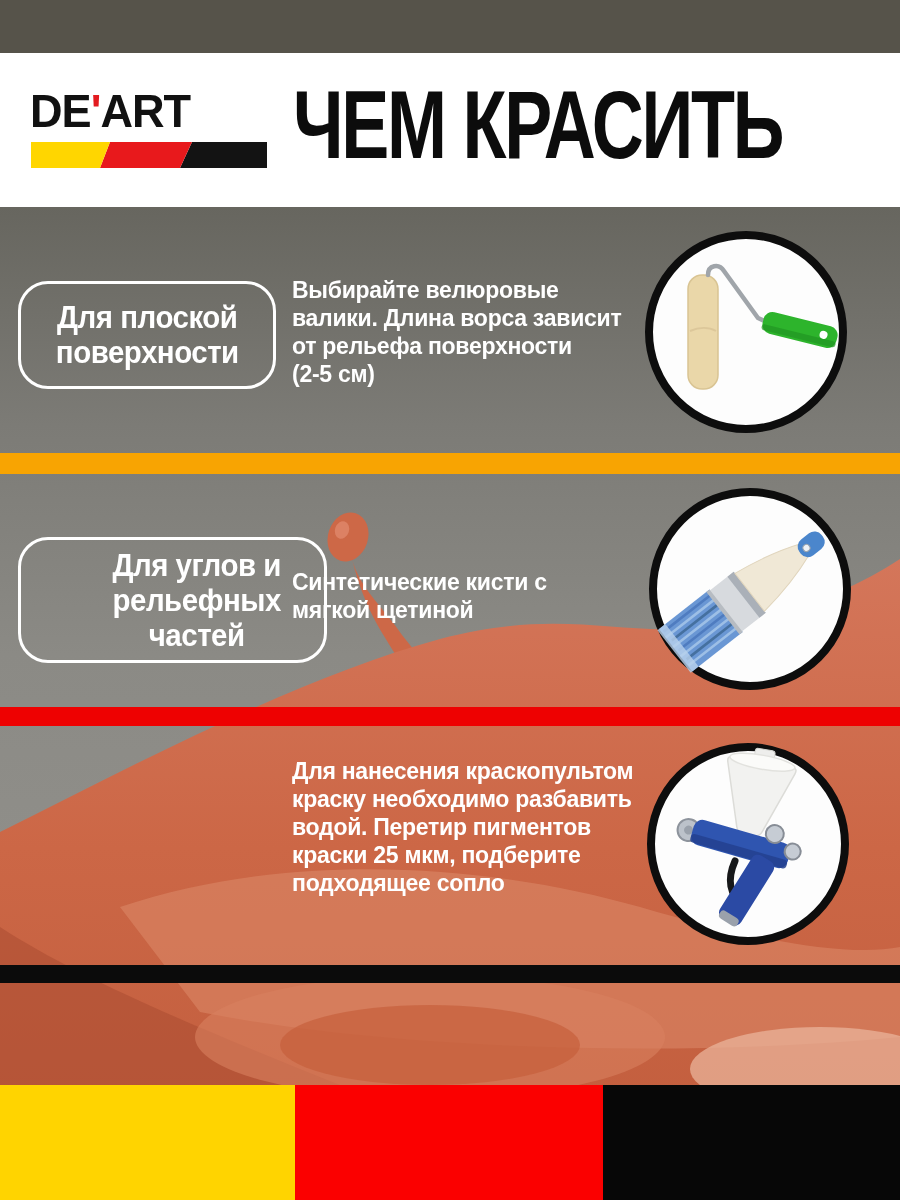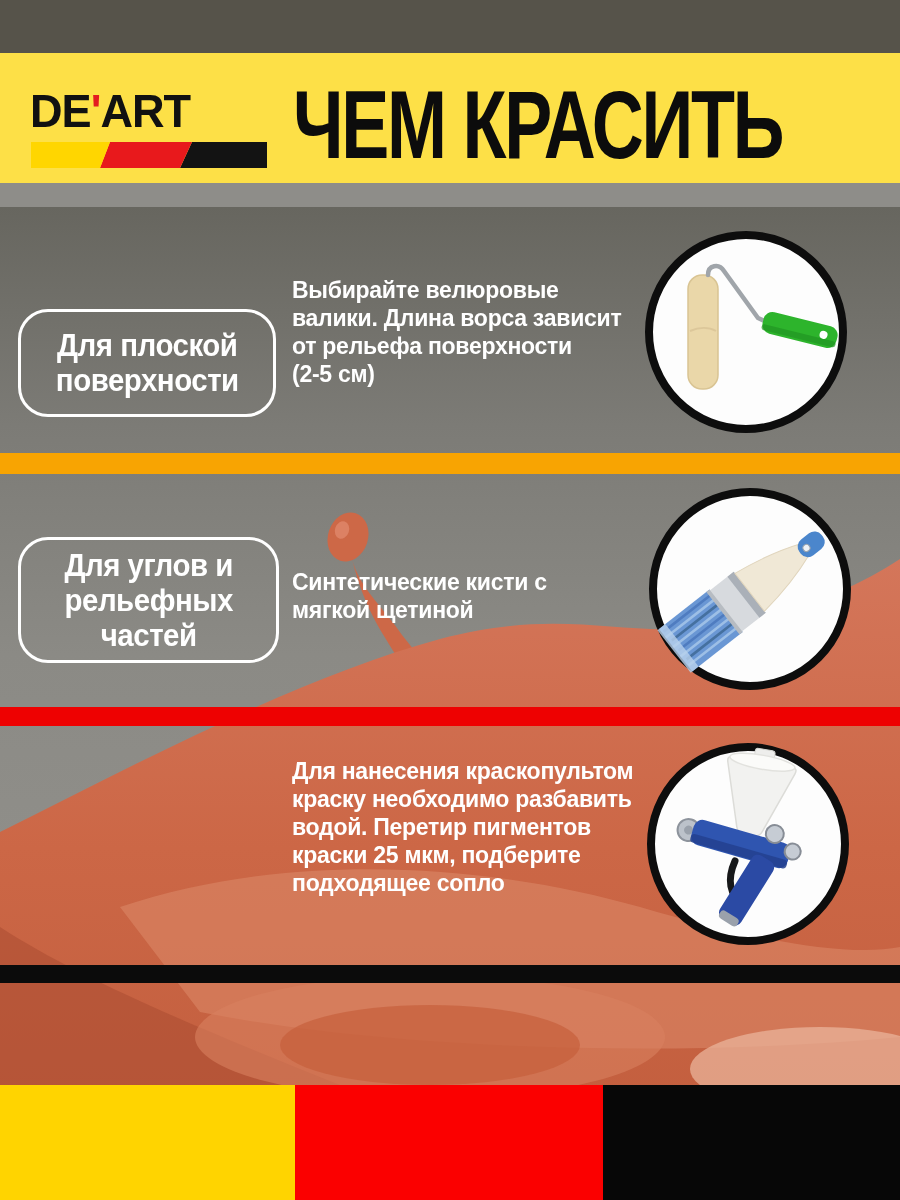--- a/index.html
+++ b/index.html
@@ -3,21 +3,21 @@
 <meta charset="utf-8">
 <style>
   html,body{margin:0;padding:0;background:#222;}
   #stage{
     position:relative;width:900px;height:1200px;overflow:hidden;
     font-family:"Liberation Sans","DejaVu Sans",sans-serif;
     background:#8e8d89;
   }
   
   .top-bar{position:absolute;left:0;top:0;width:900px;height:53px;background:#56534a;z-index:5;}
-  .header{position:absolute;left:0;top:53px;width:900px;height:130px;background:#fde047;z-index:5;}
+  .header{position:absolute;left:0;top:53px;width:900px;height:154px;background:#ffffff;z-index:5;}
   .logo{position:absolute;left:30px;top:36px;width:240px;height:90px;}
   .logo-text{
     font-weight:900;font-size:46px;line-height:44px;color:#111;
     letter-spacing:-1px;transform:scaleX(.98);transform-origin:left top;white-space:nowrap;
   }
   .logo-text .apo{color:#e31b20;}
   .logo-stripe{position:absolute;left:1px;top:53px;width:236px;height:26px;}
   .logo-stripe .seg{position:absolute;top:0;height:26px;}
   .seg-yellow{left:0;width:110px;background:#ffd600;clip-path:polygon(0 0,79px 0,69px 100%,0 100%);}
   .seg-red{left:0;width:180px;background:#e8191c;clip-path:polygon(79px 0,161px 0,149px 100%,69px 100%);}
@@ -44,22 +44,22 @@
     display:flex;align-items:center;justify-content:center;text-align:center;
     color:#fff;font-weight:700;font-size:31px;line-height:35px;
     white-space:pre-line;letter-spacing:-.5px;
   }
   .label-inner{transform:scaleX(.95);}
   .row-text{
     position:absolute;left:292px;z-index:3;color:#fff;font-weight:700;
     font-size:24px;line-height:28px;white-space:pre-line;letter-spacing:-.3px;
     transform:scaleX(.96);transform-origin:left top;
   }
-  .box1{left:18px;top:281px;width:252px;height:102px;margin-top:28px;}
-  .box2{left:18px;top:537px;width:255px;height:120px;}
+  .box1{left:18px;top:281px;width:252px;height:102px;}
+  .box2{left:18px;top:537px;width:255px;height:120px;padding-left:48px;}
   .box3{left:17px;top:784px;width:256px;height:100px;}
   .text1{top:276px;}
   .text2{top:568px;}
   .text3{top:757px;}
   .circle-icon{position:absolute;width:210px;height:210px;z-index:4;}
   .c1{left:641px;top:227px;}
   .c2{left:645px;top:484px;}
   .c3{left:643px;top:739px;}
   
   .block{position:absolute;top:1085px;height:115px;z-index:3;}

